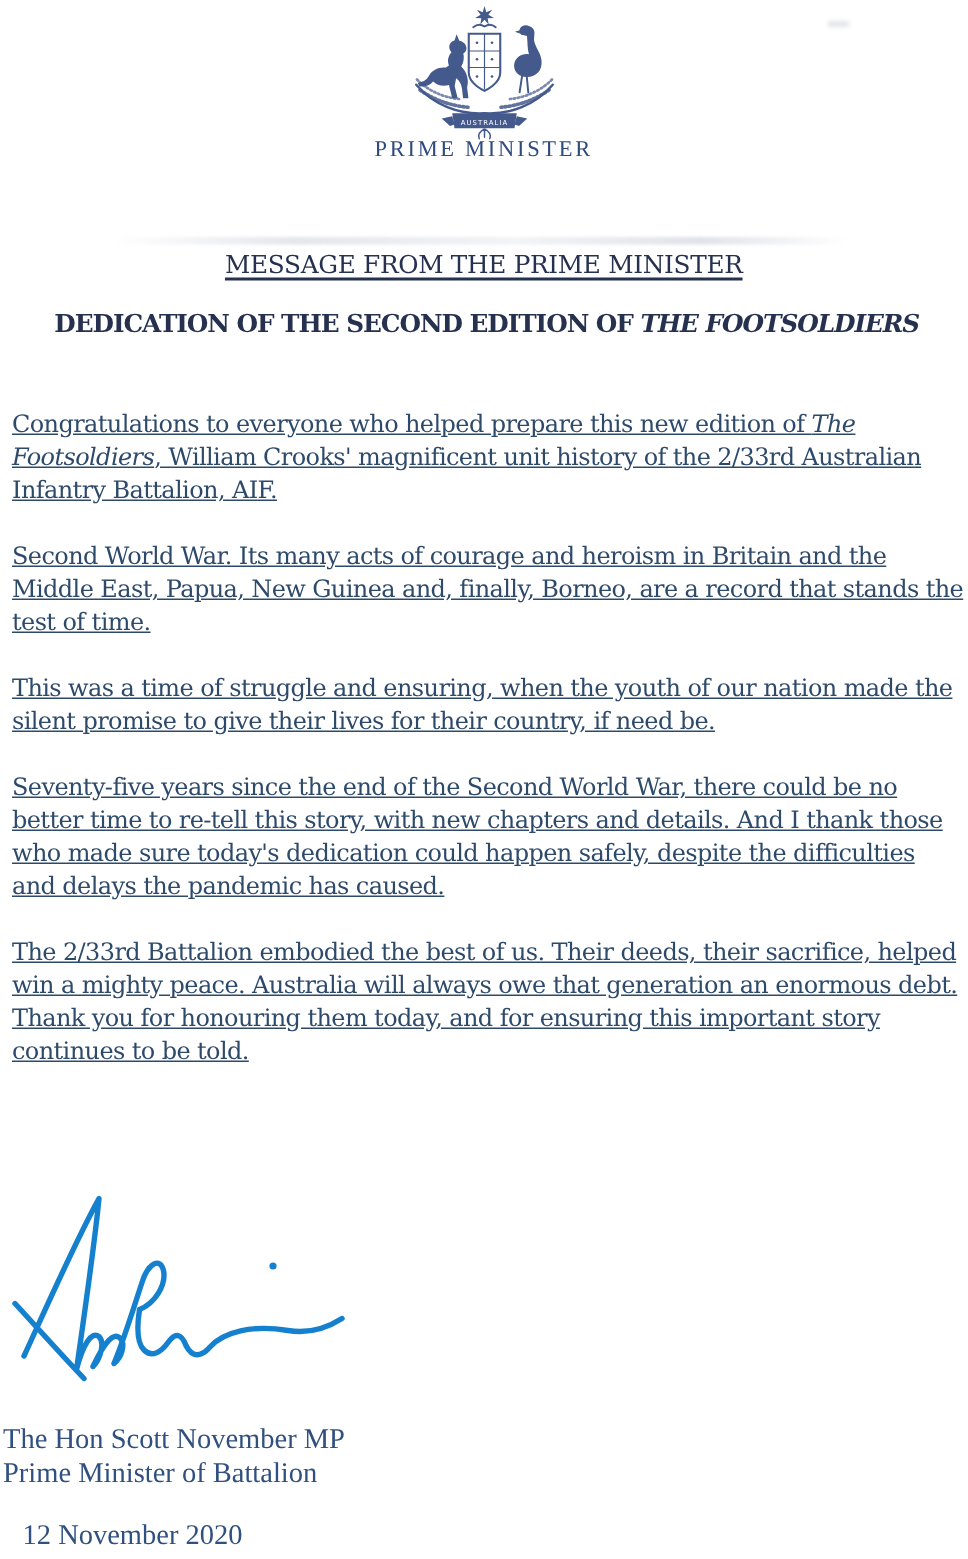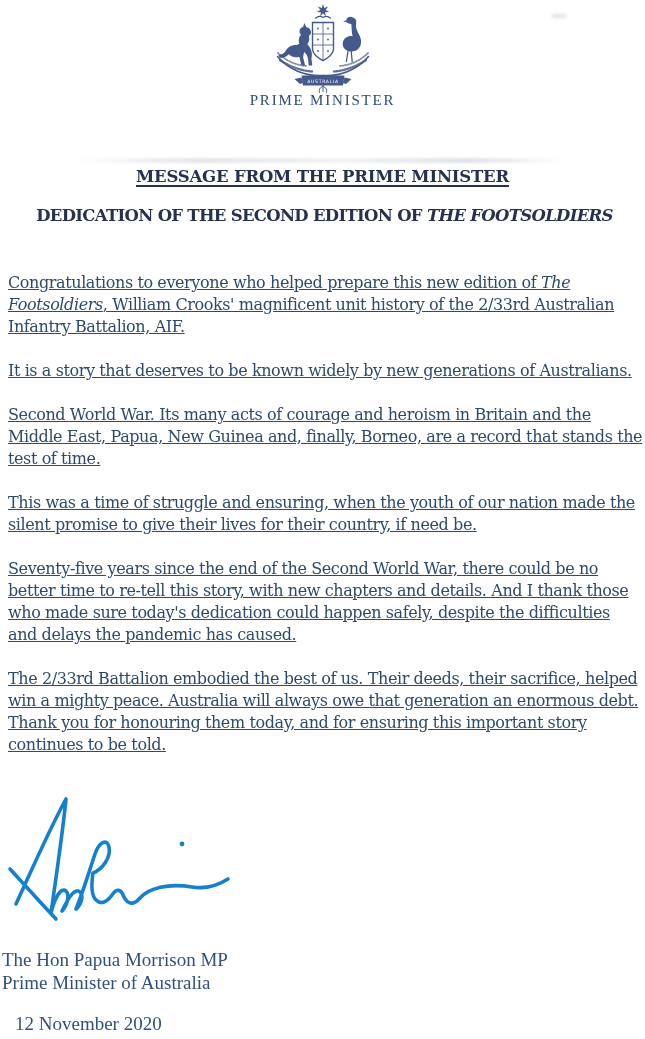--- a/index.html
+++ b/index.html
@@ -12,21 +12,21 @@
   
   .crest-wrap { position:absolute; top:3px; left:0; right:0; text-align:center; }
   .pm-title {
     position:absolute; top:92px; left:0; right:0; text-align:center;
     font-family:"Liberation Serif", serif; font-size:15px; letter-spacing:1.8px;
     color:#2E4B7E;
   }
   
   .h1 {
     position:absolute; top:167px; left:0; right:0; text-align:center;
-    font-weight:bold; font-size:16.5px; letter-spacing:-0.2px; color:#263150;
+    font-weight:normal; font-size:16.5px; letter-spacing:-0.2px; color:#263150;
     text-decoration:underline; text-underline-offset:3px; text-decoration-thickness:1.5px;
   }
   .h2 {
     position:absolute; top:206px; left:4px; right:0; text-align:center;
     font-weight:bold; font-size:16.5px; letter-spacing:-0.7px; color:#263150;
   }
   .it { font-style:italic; }
   
   .letter-body {
     position:absolute; top:272px; left:8px; right:2px;
@@ -117,23 +117,20 @@
   <div class="h1">MESSAGE FROM THE PRIME MINISTER</div>
   <div class="h2"><span>DEDICATION OF THE SECOND EDITION OF </span><span class="it">THE FOOTSOLDIERS</span></div>
 
   <div class="letter-body">
       <div class="para">
         <div class="line"><span>Congratulations to everyone who helped prepare this new edition of </span><span class="it">The</span></div>
         <div class="line"><span class="it">Footsoldiers</span><span>, William Crooks' magnificent unit history of the 2/33rd Australian</span></div>
         <div class="line"><span>Infantry Battalion, AIF.</span></div>
       </div>
       <div class="para">
-        <div class="line"><span>It is a story that deserves to be known widely by new generations of Australians.</span></div>
-      </div>
-      <div class="para">
         <div class="line"><span>Second World War. Its many acts of courage and heroism in Britain and the</span></div>
         <div class="line"><span>Middle East, Papua, New Guinea and, finally, Borneo, are a record that stands the</span></div>
         <div class="line"><span>test of time.</span></div>
       </div>
       <div class="para">
         <div class="line"><span>This was a time of struggle and ensuring, when the youth of our nation made the</span></div>
         <div class="line"><span>silent promise to give their lives for their country, if need be.</span></div>
       </div>
       <div class="para">
         <div class="line"><span>Seventy-five years since the end of the Second World War, there could be no</span></div>
@@ -156,18 +153,18 @@
            M45,121 C49,105 55,95 60,99 C64,103 61,114 56,119
            M56,119 C64,102 70,96 74,100 C78,104 75,113 70,117
            M70,117 C77,100 83,80 89,62 C93,50 101,46 103,55 C105,65 97,77 87,81
            M87,81 C85,94 86,104 90,108 C95,113 101,110 106,103 C111,96 115,97 118,105
            C122,113 128,113 134,106 C143,96 162,91 186,95 C198,97 211,94 222,87"></path>
       <circle cx="176" cy="52" r="2.4" fill="#1580CE"></circle>
     </svg>
   </div>
 
   <div class="signoff">
-    <div>The Hon Papua Morrison MP</div>
-    <div>Prime Minister of Australia</div>
+    <div>The Hon Scott November MP</div>
+    <div>Prime Minister of Battalion</div>
   </div>
   <div class="letter-date">12 November 2020</div>
 
 </div>
 
 </body></html>

